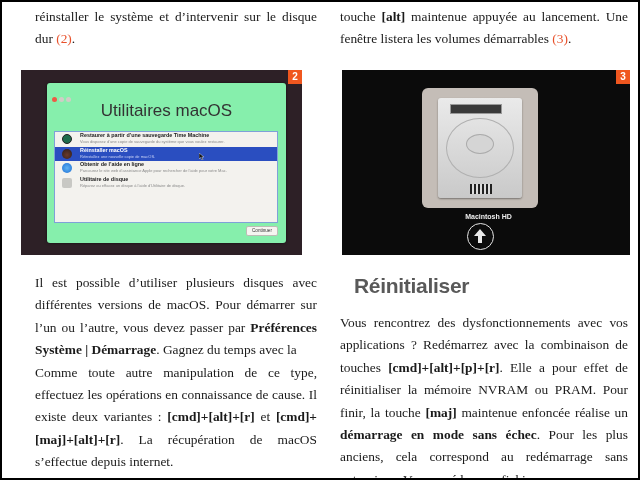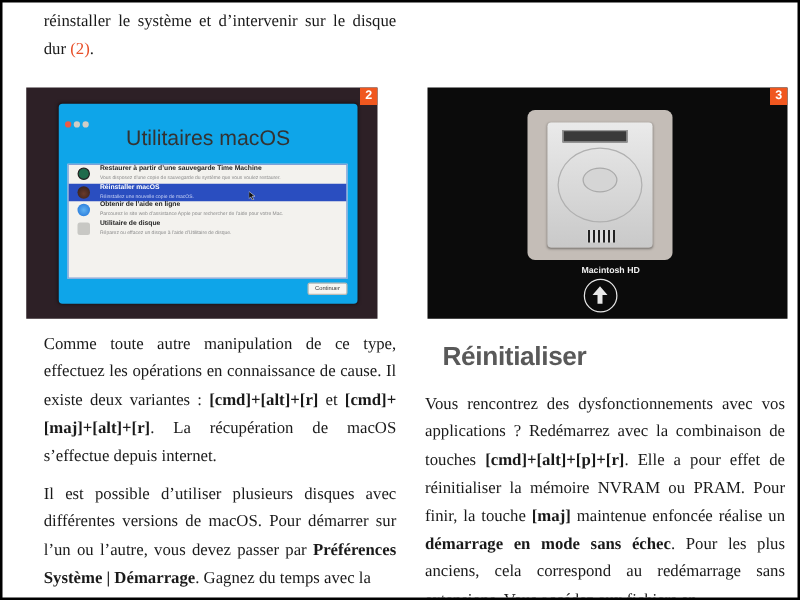--- a/index.html
+++ b/index.html
@@ -8,21 +8,21 @@
   .col{position:absolute;width:282px;}
   .col.left{left:17px;margin-left:16px;}
   .col.right{left:338px;width:288px;}
   p.txt{margin:0;font-family:"Liberation Serif","DejaVu Serif",serif;font-size:13.4px;line-height:22.4px;color:#1a1a1a;text-align:justify;}
   p.txt b{font-weight:bold;}
   .ref{color:#e8502a;}
   .fig{position:absolute;overflow:hidden;}
   .badge{position:absolute;top:0;right:0;width:14px;height:14px;background:#f0571f;color:#fff;font-family:"Liberation Sans",sans-serif;font-weight:bold;font-size:10px;line-height:14px;text-align:center;}
   
   .fig2{left:19px;top:68px;width:281px;height:185px;background:#2d2026;}
-  .mac-win{position:absolute;left:26px;top:13px;width:239px;height:160px;background:#0ea5e9;border-radius:3px;box-shadow:0 0 3px rgba(0,0,0,.6);}
+  .mac-win{position:absolute;left:26px;top:13px;width:239px;height:160px;background:#86efac;border-radius:3px;box-shadow:0 0 3px rgba(0,0,0,.6);}
   .lights{position:absolute;left:5px;top:4px;}
   .lights span{display:inline-block;width:5px;height:5px;border-radius:50%;margin-right:2px;background:#cfcdc6;}
   .lights span.r{background:#ee5a45;}
   .mac-title{position:absolute;left:0;right:0;top:18px;text-align:center;font-family:"Liberation Sans",sans-serif;font-size:17px;color:#333;font-weight:normal;}
   .mac-list{position:absolute;left:7px;top:48px;width:222px;height:90px;background:#f3f2ee;border:1px solid #7fa1d8;}
   .opt{position:relative;height:14.5px;padding-left:25px;font-family:"Liberation Sans",sans-serif;color:#222;}
   .opt .t{font-size:5.4px;font-weight:bold;line-height:7px;display:block;white-space:nowrap;}
   .opt .d{font-size:4px;line-height:6px;display:block;color:#8a8a8a;white-space:nowrap;}
   .opt.sel{background:#2a4ec0;color:#fff;}
   .opt.sel .d{color:#c8d2f5;}
@@ -80,24 +80,27 @@
           <span class="t">Utilitaire de disque</span>
           <span class="d">Réparez ou effacez un disque à l’aide d’Utilitaire de disque.</span>
         </div>
       </div>
       <div class="btn-cont">Continuer</div>
     </div>
     <div class="badge">2</div>
   </div>
 
   <div class="col left" style="top:262px;">
+    <p class="txt" style="margin-top:8px;"><span>Il est possible d’utiliser plusieurs disques avec différentes versions de macOS. Pour démarrer sur l’un ou l’autre, vous devez passer par </span><b>Préférences Système | Démarrage</b><span>. Gagnez du temps avec la</span></p>
     <p class="txt"><span>Comme toute autre manipulation de ce type, effectuez les opérations en connaissance de cause. Il existe deux variantes : </span><b>[cmd]+[alt]+[r]</b><span> et </span><b>[cmd]+[maj]+[alt]+[r]</b><span>. La récupération de macOS s’effectue depuis internet.</span></p>
-    <p class="txt" style="margin-top:8px;"><span>Il est possible d’utiliser plusieurs disques avec différentes versions de macOS. Pour démarrer sur l’un ou l’autre, vous devez passer par </span><b>Préférences Système | Démarrage</b><span>. Gagnez du temps avec la</span></p>
   </div>
 
+  <div class="col right" style="top:4px;">
+    <p class="txt"><span>touche </span><b>[alt]</b><span> maintenue appuyée au lancement. Une fenêtre listera les volumes démarrables </span><span class="ref">(3)</span><span>.</span></p>
+  </div>
 
   <div class="fig fig3">
     <div class="disk-tile">
       <div class="disk">
         <div class="lbl"></div>
         <div class="platter"></div>
         <div class="hub"></div>
         <div class="vent"></div>
       </div>
     </div>

